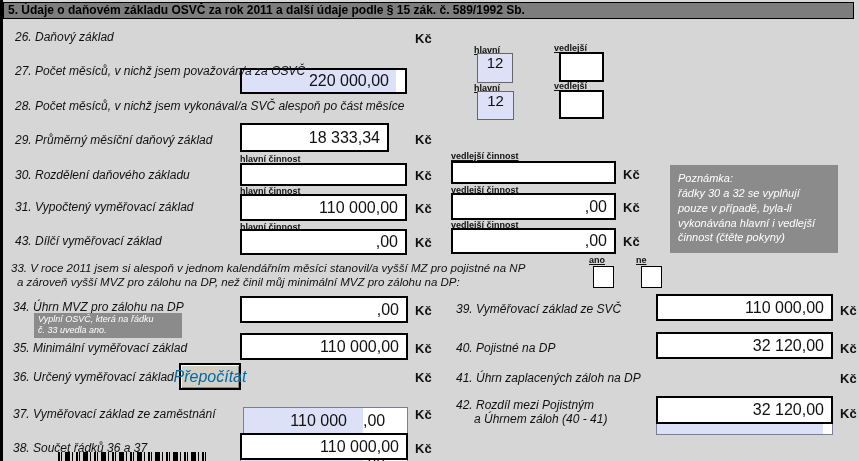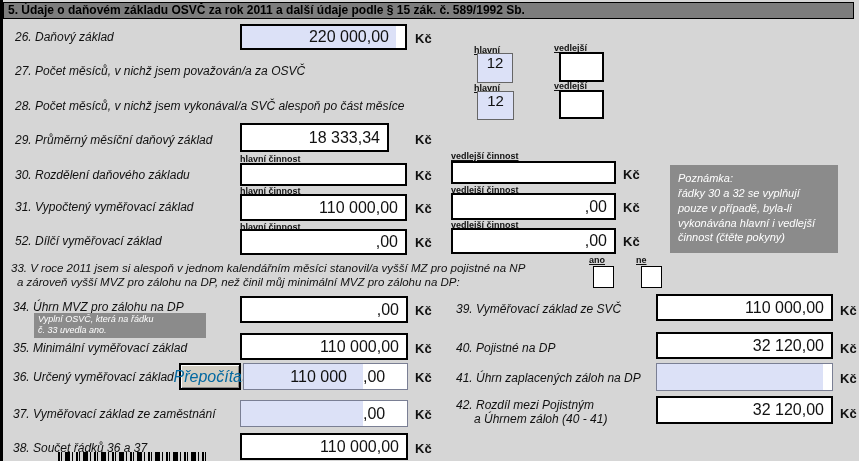--- a/index.html
+++ b/index.html
@@ -18,21 +18,21 @@
   .lbl.sm{font-size:11.5px;}
   .kc{position:absolute;font-weight:bold;font-size:13px;}
   .sub{
     position:absolute;font-weight:bold;font-size:9px;text-decoration:underline;
     text-align:left;white-space:nowrap;
   }
   .mbox{
     position:absolute;background:#fff;border:2px solid #000;box-sizing:border-box;
     display:flex;align-items:center;justify-content:flex-end;font-size:16px;
   }
-  .mbox.blue{background:#dce1f7;border:1px solid #7a7f94;}
+  .mbox.blue{background:#dce1f7;border:1px solid #7a7f94;margin-top:44px;}
   .mbox .val{padding-right:7px;}
   .mbox .dec{
     width:44px;flex:none;align-self:stretch;display:flex;align-items:center;
   }
   .mbox .dec.white{background:#fff;}
   .mbox .sliver{width:9px;flex:none;align-self:stretch;background:#fff;}
   .sbox{
     position:absolute;background:#fff;border:2px solid #000;box-sizing:border-box;
     display:flex;justify-content:center;font-size:15px;
   }
@@ -130,21 +130,21 @@
   </div>
   <div class="kc" style="left:412px;top:201px">Kč</div>
   <div class="mbox" style="left:448px;top:193px;width:165px;height:27px">
     <span class="val">,00</span>
   </div>
   <div class="kc" style="left:620px;top:200px">Kč</div>
 
   <div class="sub" style="left:237px;top:222px;width:167px">hlavní činnost</div>
   <div class="sub" style="left:448px;top:220px;width:165px">vedlejší činnost</div>
 
-  <div class="lbl" style="left:12px;top:234px">52. Dílčí vyměřovací základ</div>
+  <div class="lbl" style="left:12px;top:234px">43. Dílčí vyměřovací základ</div>
   <div class="mbox" style="left:237px;top:229px;width:167px;height:26px">
     <span class="val">,00</span>
   </div>
   <div class="kc" style="left:412px;top:235px">Kč</div>
   <div class="mbox" style="left:448px;top:228px;width:165px;height:26px">
     <span class="val">,00</span>
   </div>
   <div class="kc" style="left:620px;top:234px">Kč</div>
 
   <div class="note" style="left:667px;top:165px;width:168px;height:88px">Poznámka:
@@ -154,21 +154,21 @@
 činnost (čtěte pokyny)</div>
 
   <div class="lbl sm" style="left:8px;top:262px">33. V roce 2011 jsem si alespoň v jednom kalendářním měsíci stanovil/a vyšší MZ pro pojistné na NP</div>
   <div class="lbl sm" style="left:14px;top:276px">a zároveň vyšší MVZ pro zálohu na DP, než činil můj minimální MVZ pro zálohu na DP:</div>
   <div class="sub" style="left:586px;top:255px;width:30px">ano</div>
   <div class="sub" style="left:633px;top:255px;width:30px">ne</div>
   <div class="chk" style="left:590px;top:266px"></div>
   <div class="chk" style="left:638px;top:266px"></div>
 
   <div class="lbl" style="left:10px;top:300px">34. Úhrn MVZ pro zálohu na DP</div>
-  <div class="tip" style="left:31px;top:313px;width:172px">Vyplní OSVČ, která na řádku
+  <div class="tip" style="left:31px;top:313px;width:148px">Vyplní OSVČ, která na řádku
 č. 33 uvedla ano.</div>
   <div class="mbox" style="left:237px;top:296px;width:168px;height:27px">
     <span class="val">,00</span>
   </div>
   <div class="kc" style="left:412px;top:303px">Kč</div>
 
   <div class="lbl" style="left:453px;top:302px">39. Vyměřovací základ ze SVČ</div>
   <div class="mbox" style="left:653px;top:294px;width:177px;height:27px">
     <span class="val">110 000,00</span>
   </div>

